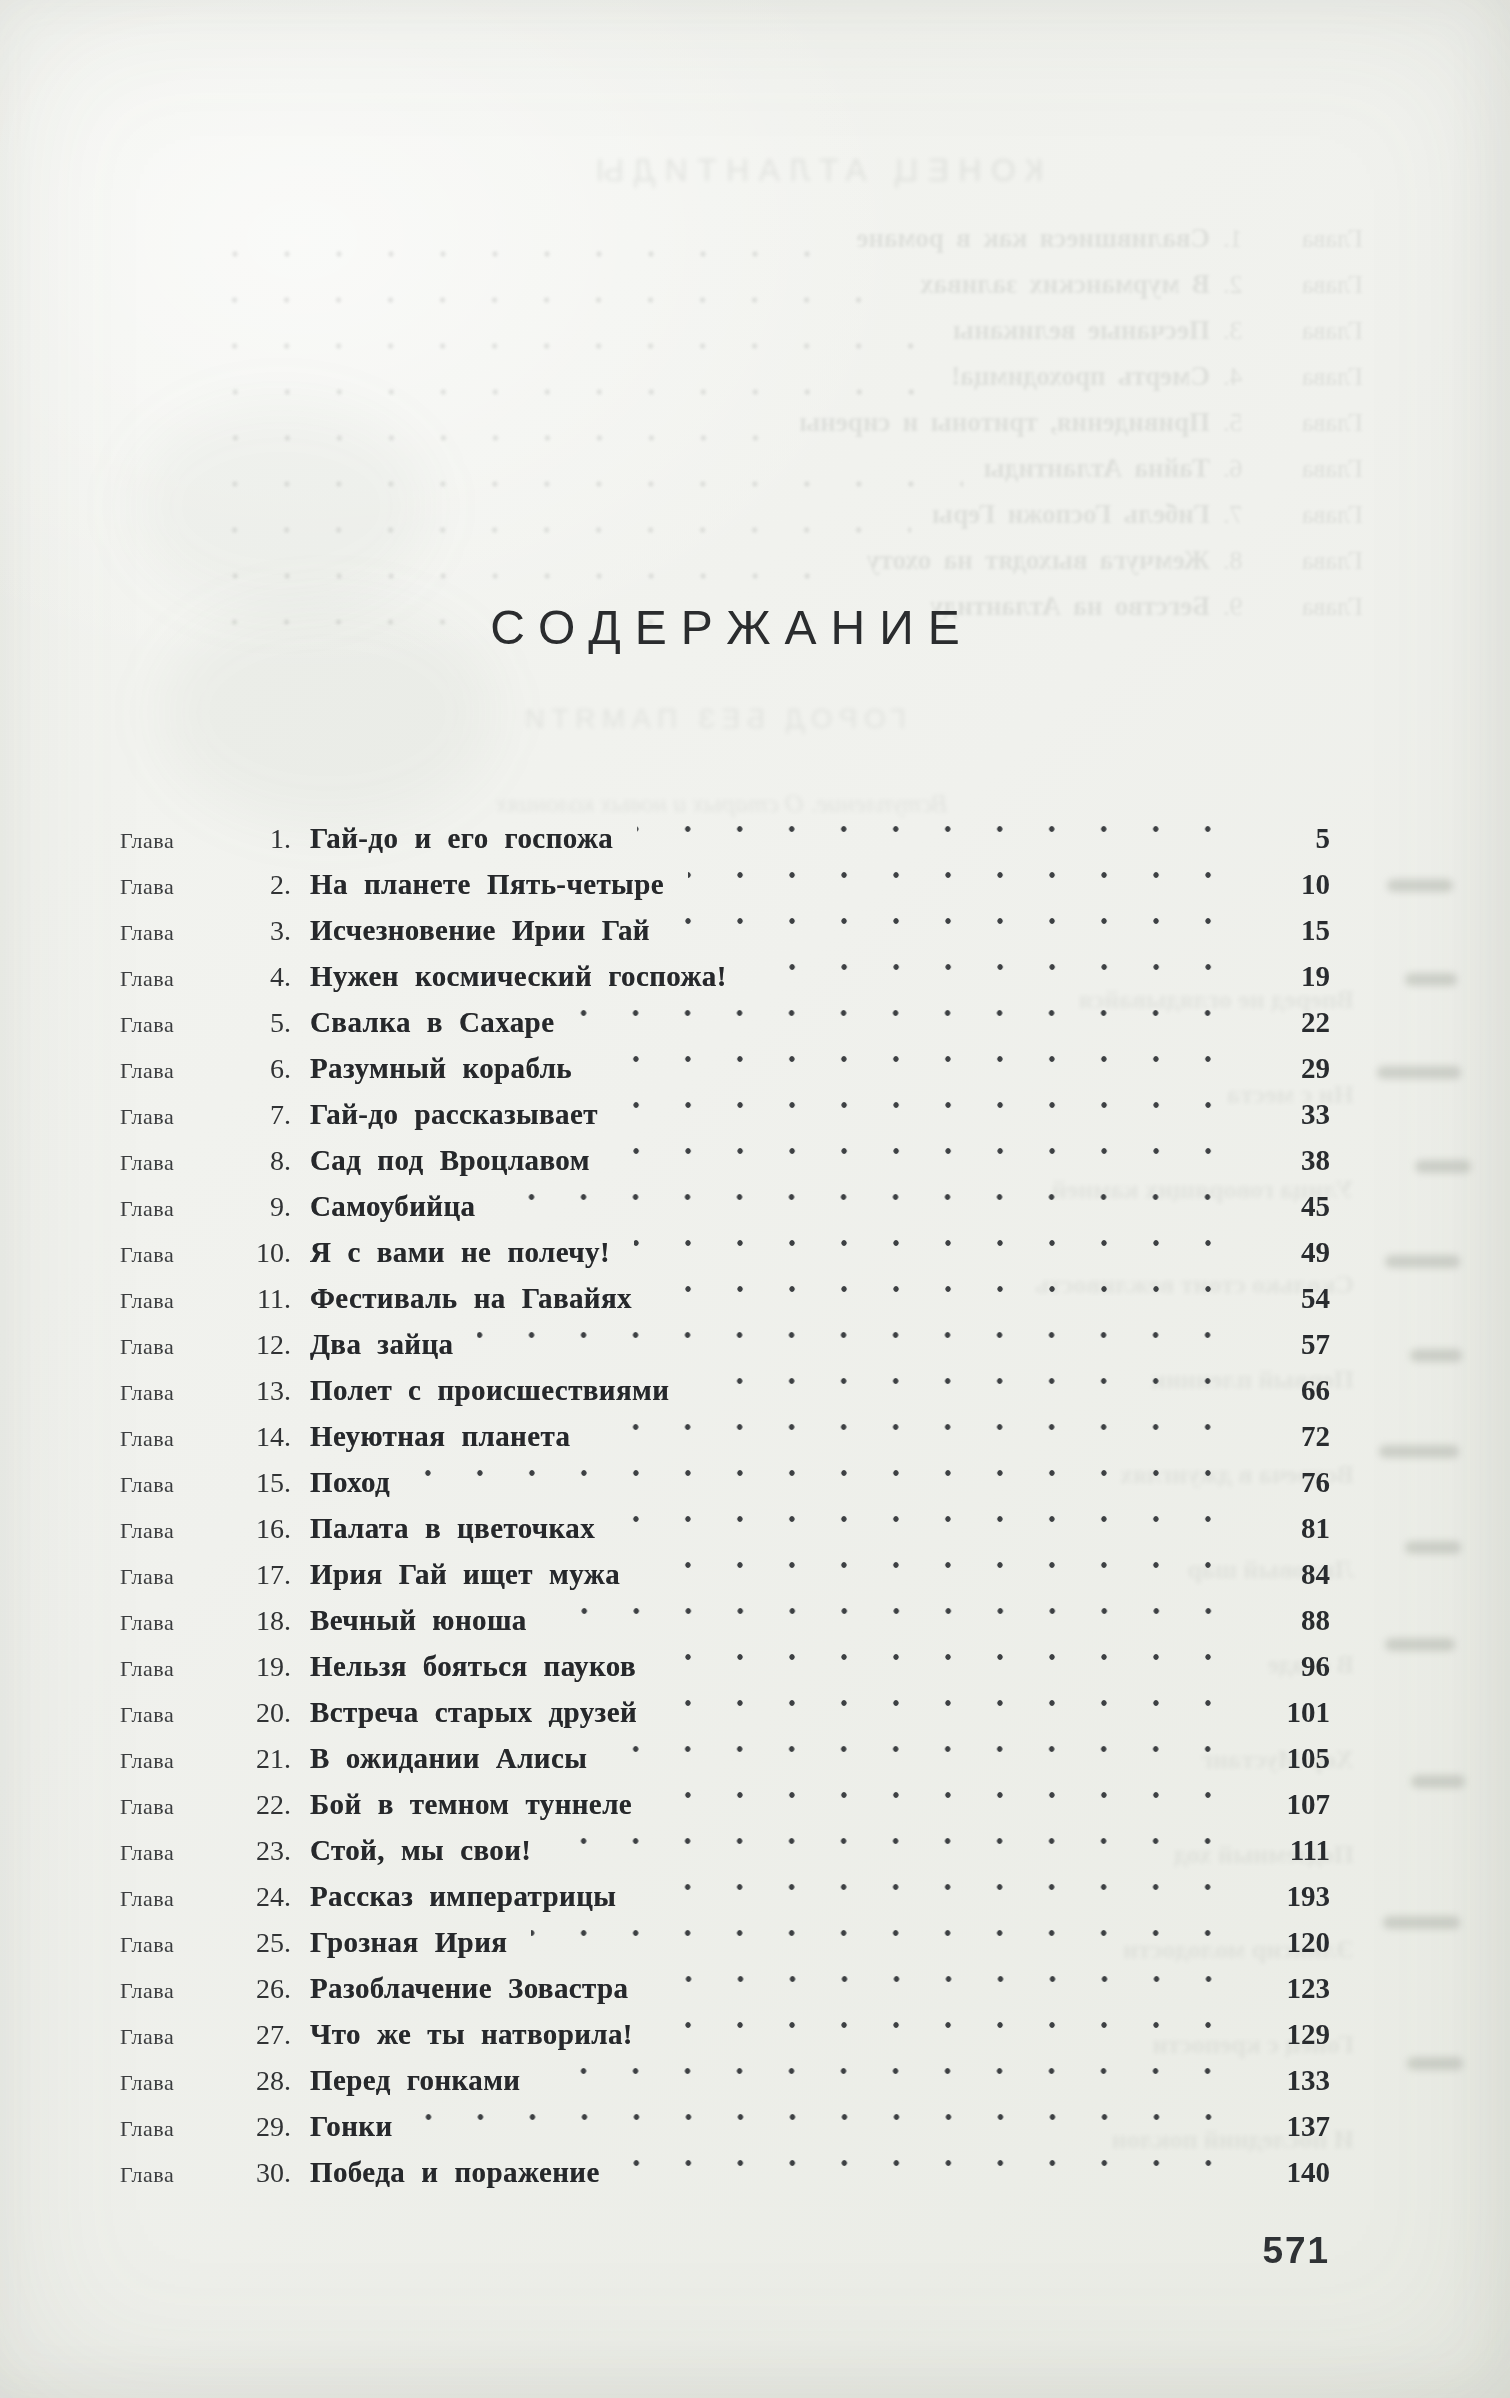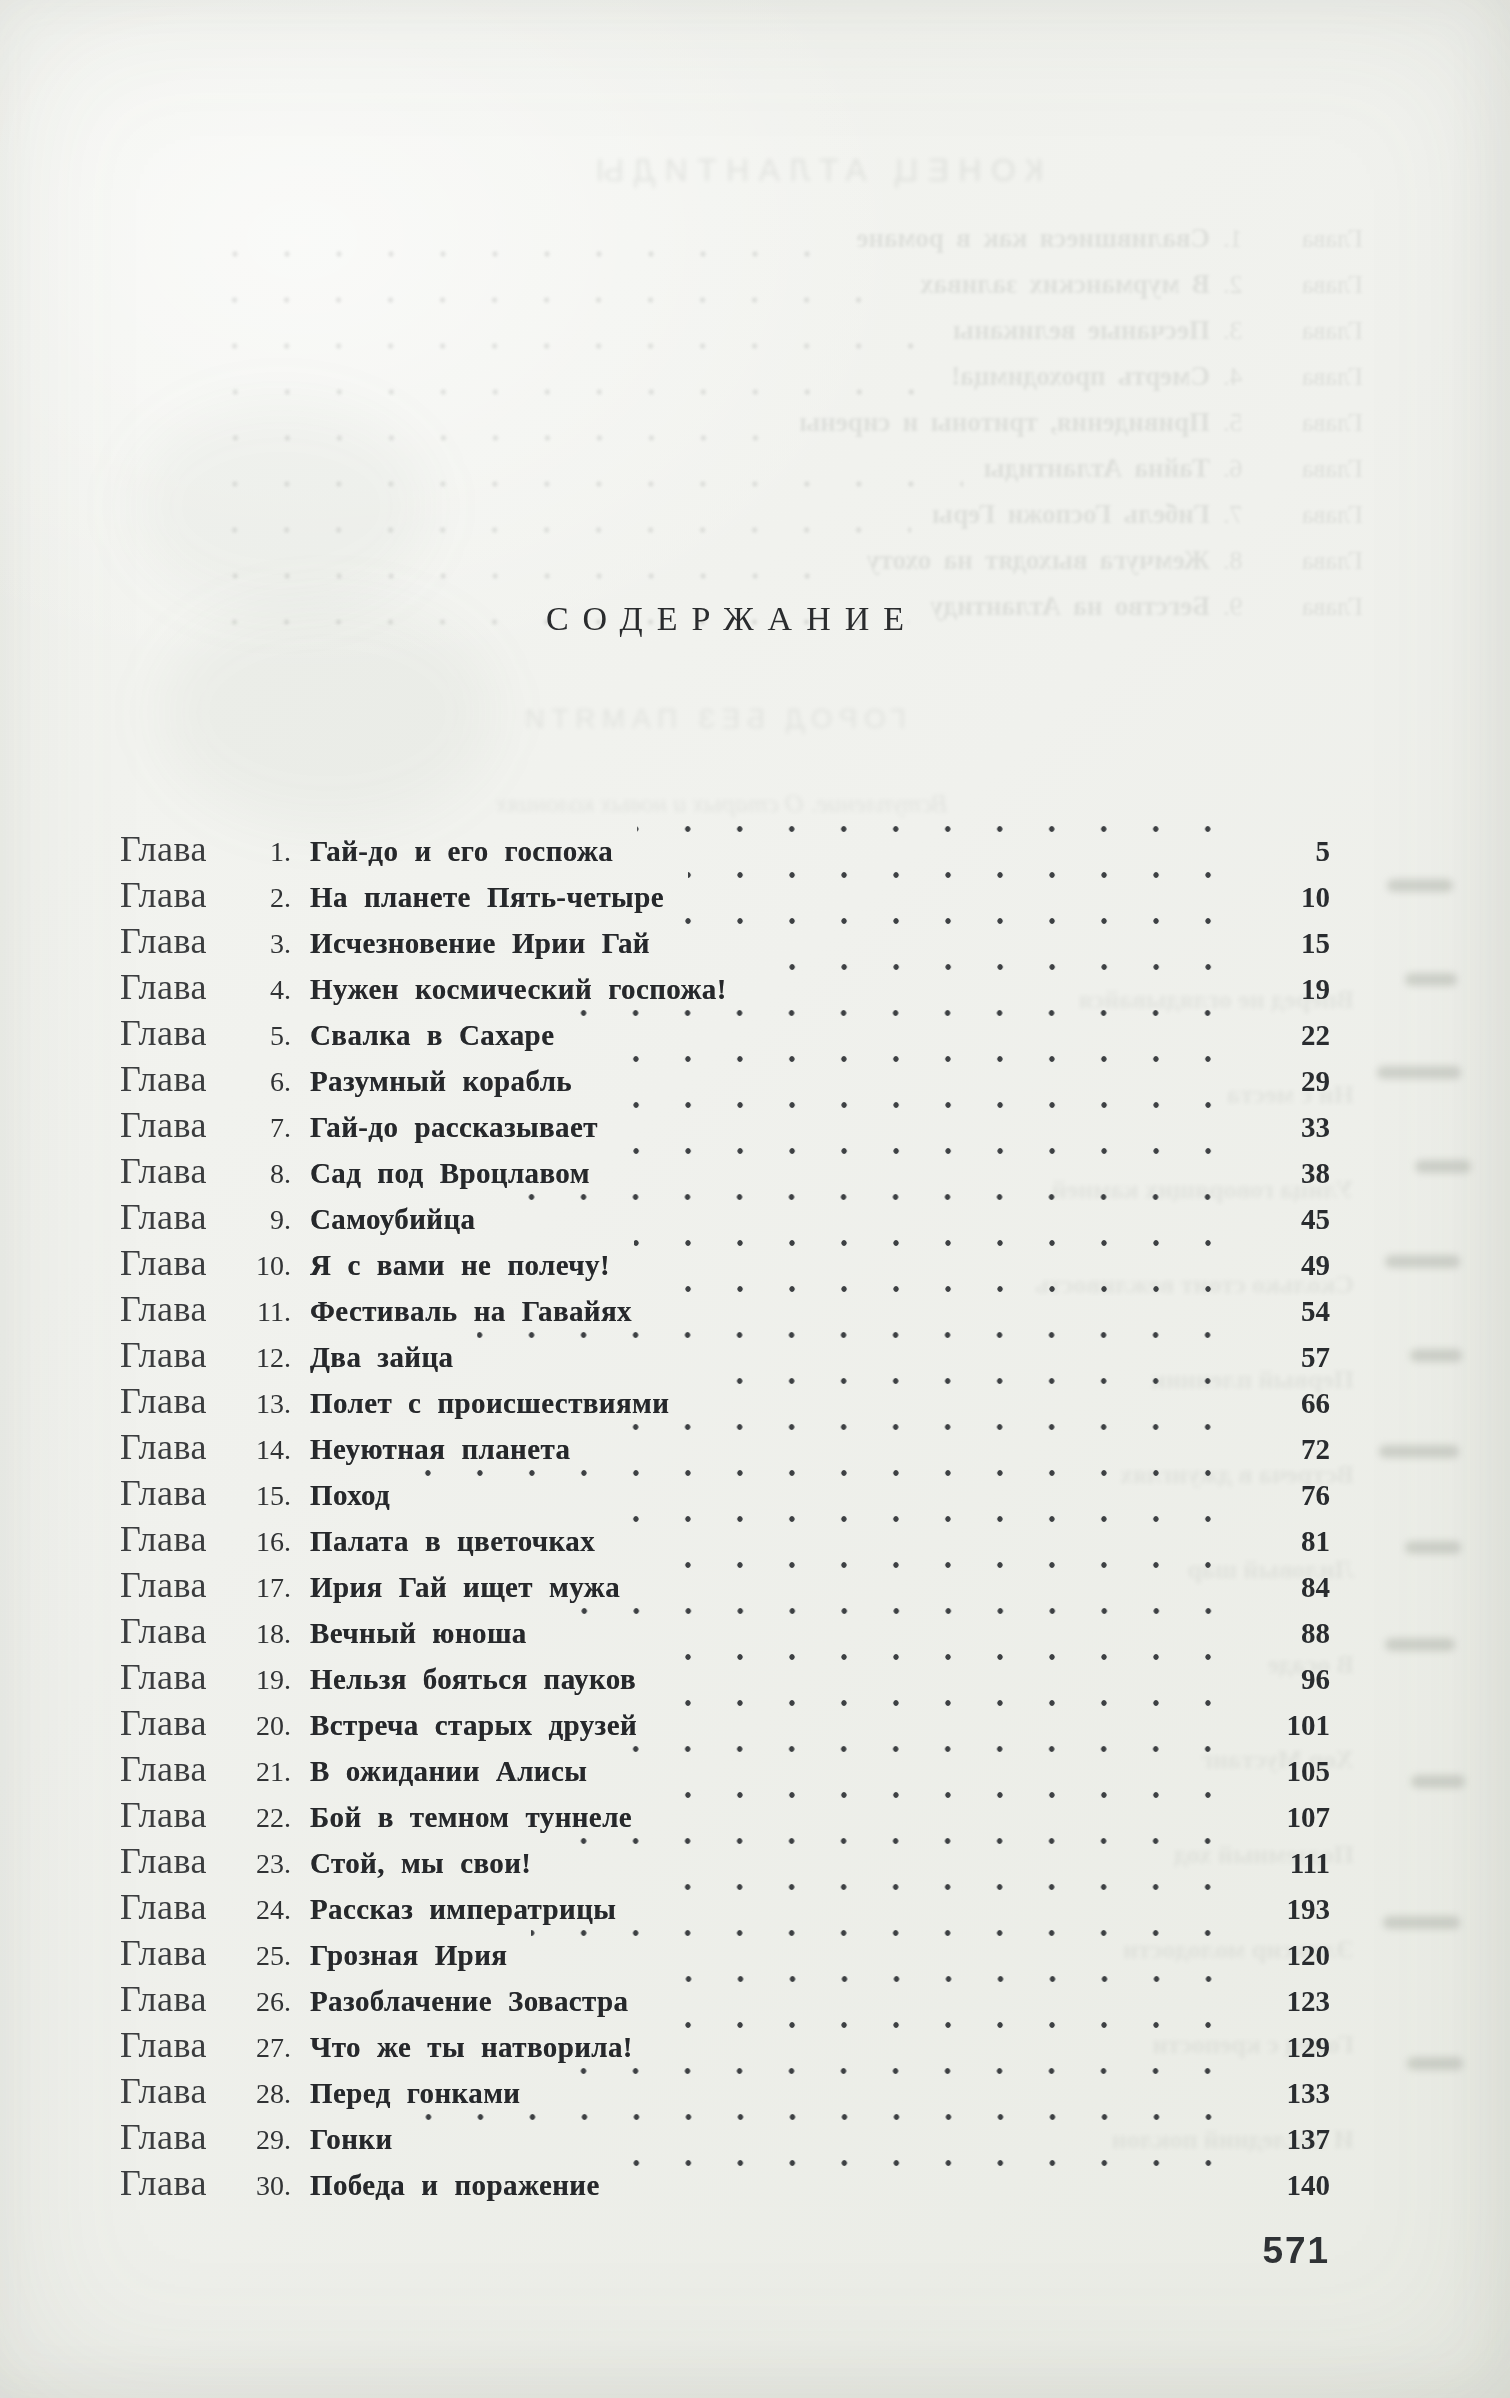--- a/index.html
+++ b/index.html
@@ -53,32 +53,32 @@
   .ghost-line { height:95px; line-height:95px; font-size:26px; font-weight:bold; white-space:nowrap; overflow:hidden; }
 
   .smudge { position:absolute; height:13px; border-radius:6.6px; background:rgba(148,154,144,0.35); filter:blur(3.7px); }
   .mottle { position:absolute; border-radius:50%; background:rgba(120,128,112,0.05); filter:blur(28px); }
 
   
   .content { position:absolute; inset:0; z-index:2; }
 
   .main-title {
     position:absolute; top:600px; left:120px; width:1210px; text-align:center;
-    font-family:Liberation Serif, serif; font-size:34px; letter-spacing:14px;
+    font-family:Liberation Sans, sans-serif; font-size:48px; letter-spacing:14px;
     color:#2a2c2e; white-space:nowrap; text-indent:14px;
   }
   .section-title {
     position:absolute; top:738px; left:120px; width:1210px; text-align:center;
     font-family:"Liberation Sans", sans-serif; font-size:35px; letter-spacing:5.6px;
     color:#2b2d2f; white-space:nowrap; text-indent:5.6px;
   }
 
   .toc { position:absolute; top:798px; left:120px; width:1210px; }
   .row { display:flex; align-items:baseline; height:46px; white-space:nowrap; }
-  .c-label { width:94px; flex:0 0 auto; font-size:36px; color:#3b3d3f; letter-spacing:0.5px;margin-top:30px; }
+  .c-label { width:94px; flex:0 0 auto; font-size:22px; color:#3b3d3f; letter-spacing:0.5px;margin-top:30px; }
   .c-num { width:77px; flex:0 0 auto; text-align:right; font-size:28px; color:#313335; }
   .c-title {
     flex:0 0 auto; margin-left:19px; font-size:29px; font-weight:bold; color:#26282b;
     word-spacing:8.4px; letter-spacing:0.4px; text-shadow:0 0 0.5px rgba(38,40,43,0.55);
   }
   .c-leader {
     flex:1 1 auto; height:7.5px; align-self:flex-end; margin:0 17px 11.2px 24px;
     background-image: radial-gradient(circle, #3d4043 2.3px, rgba(0,0,0,0) 3px);
     background-size:52px 7.5px; background-repeat:repeat-x; background-position:right center;
   }

